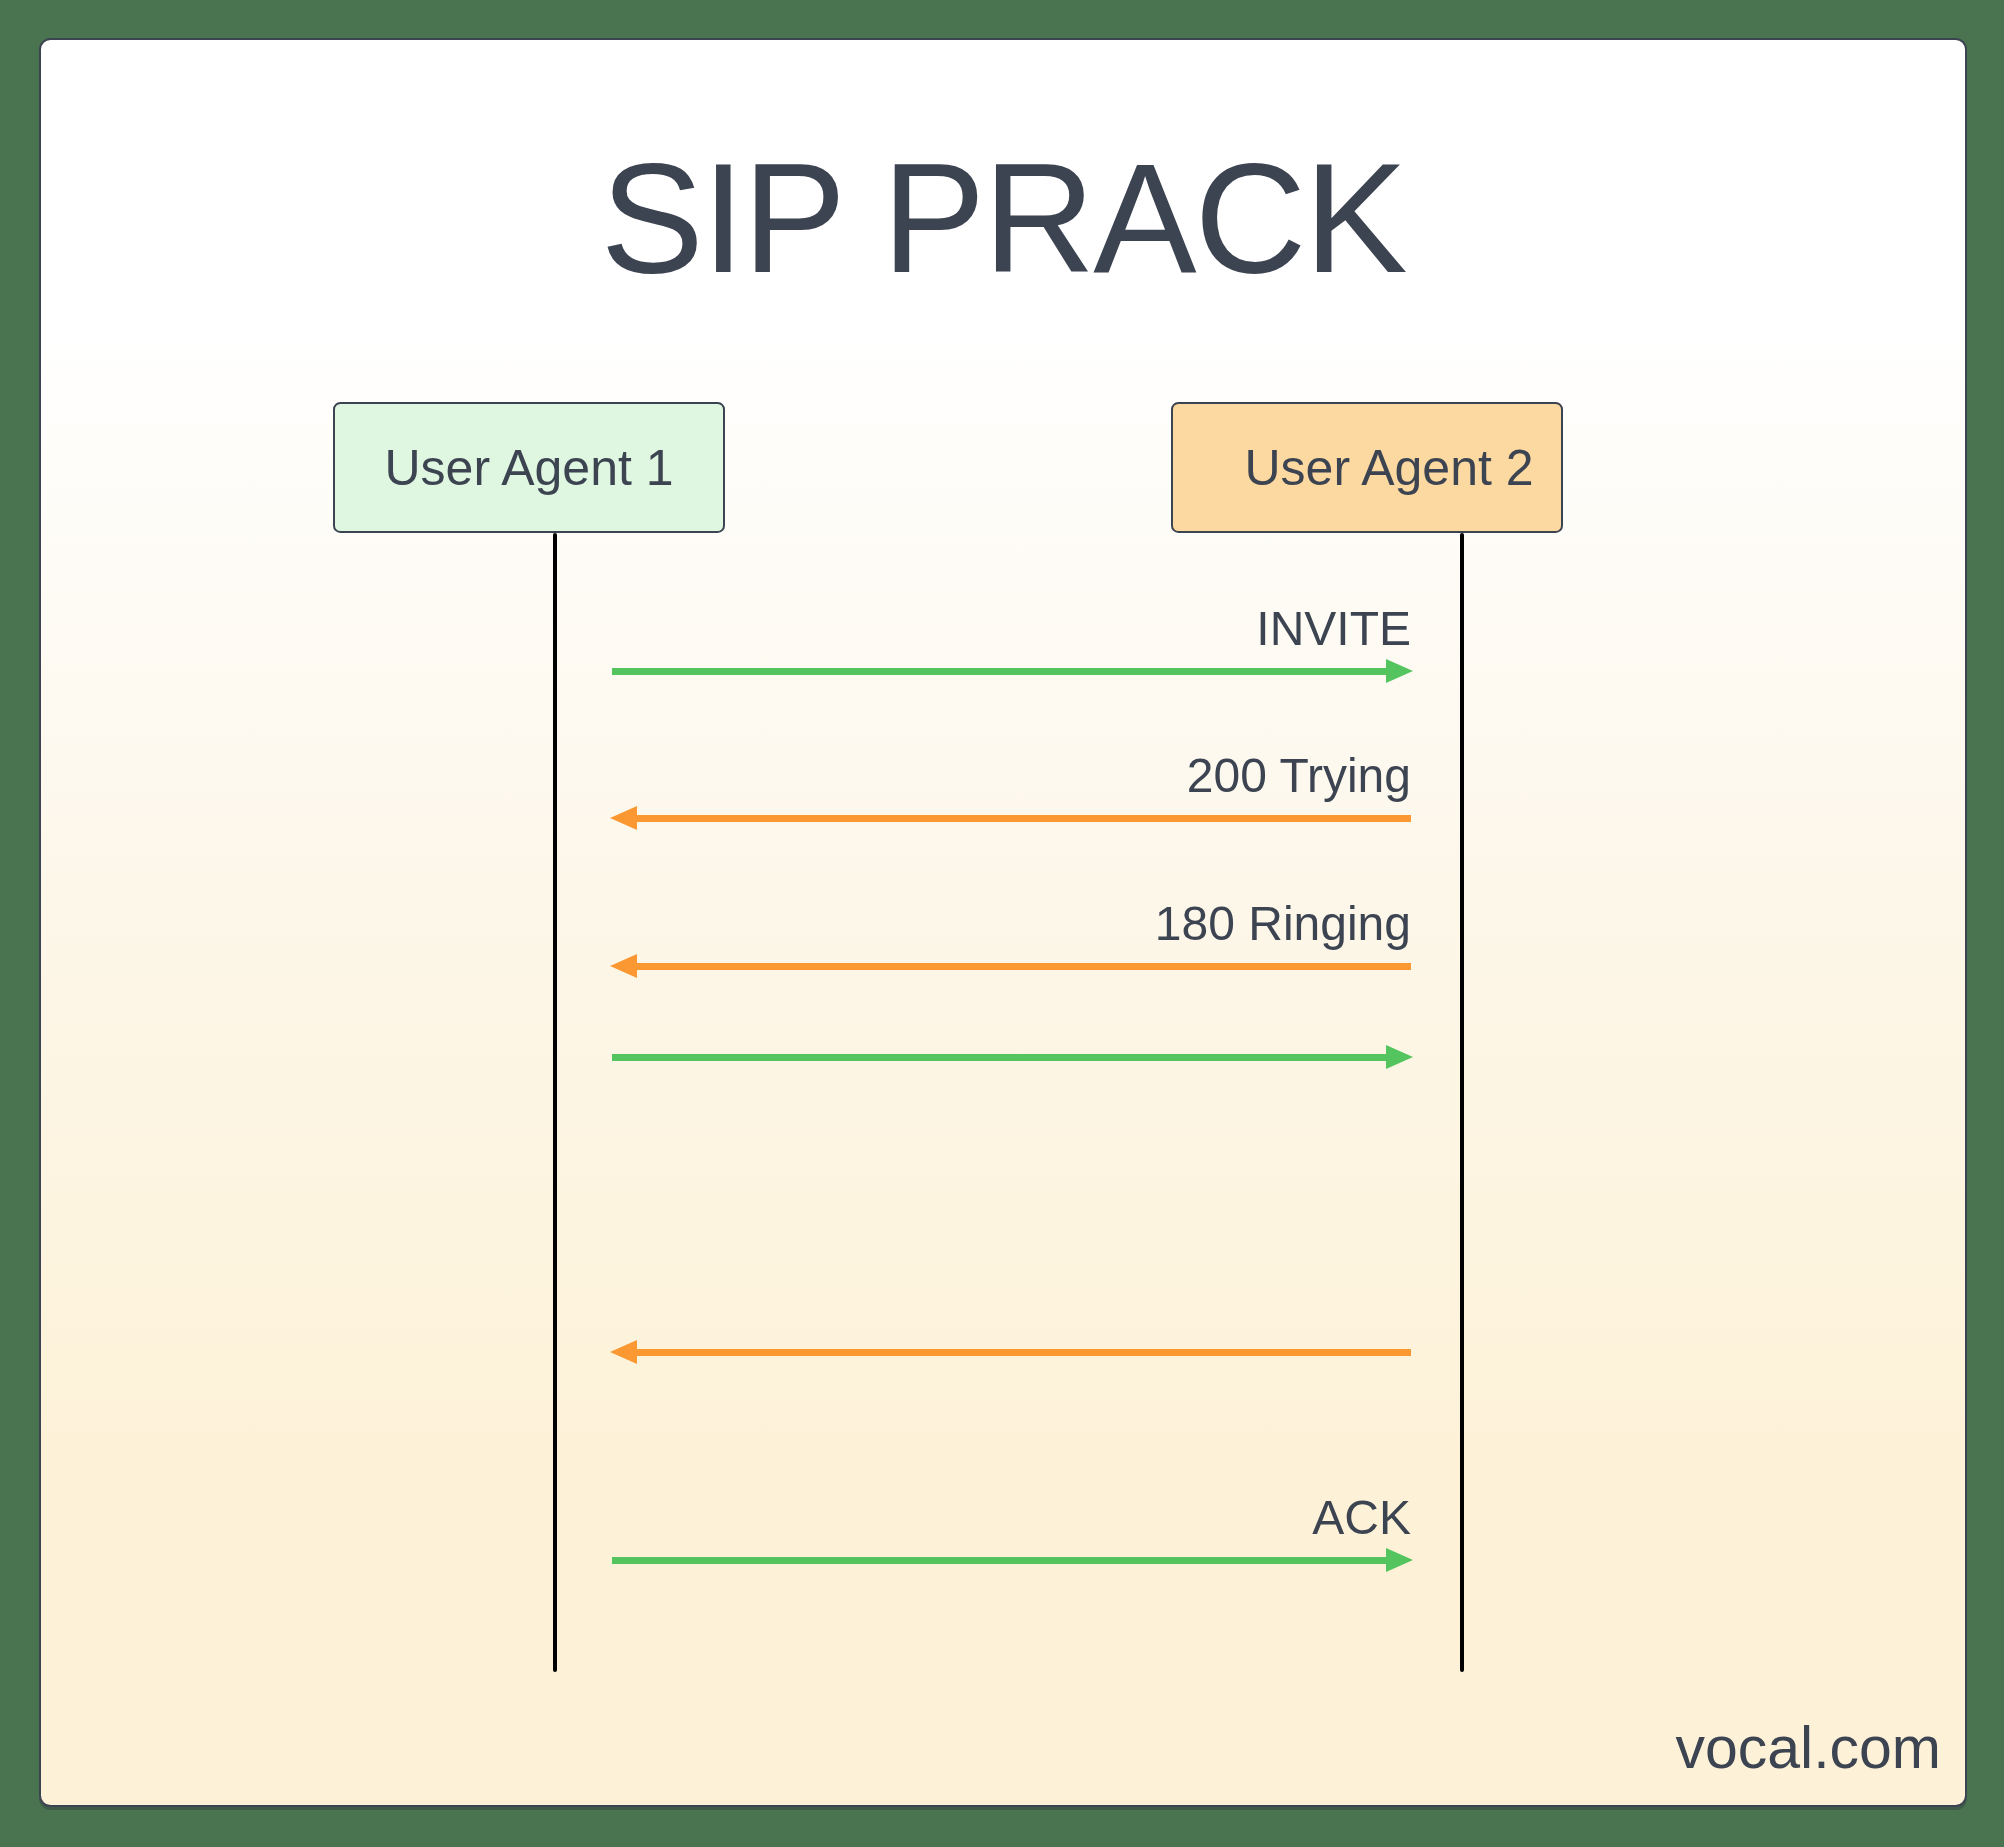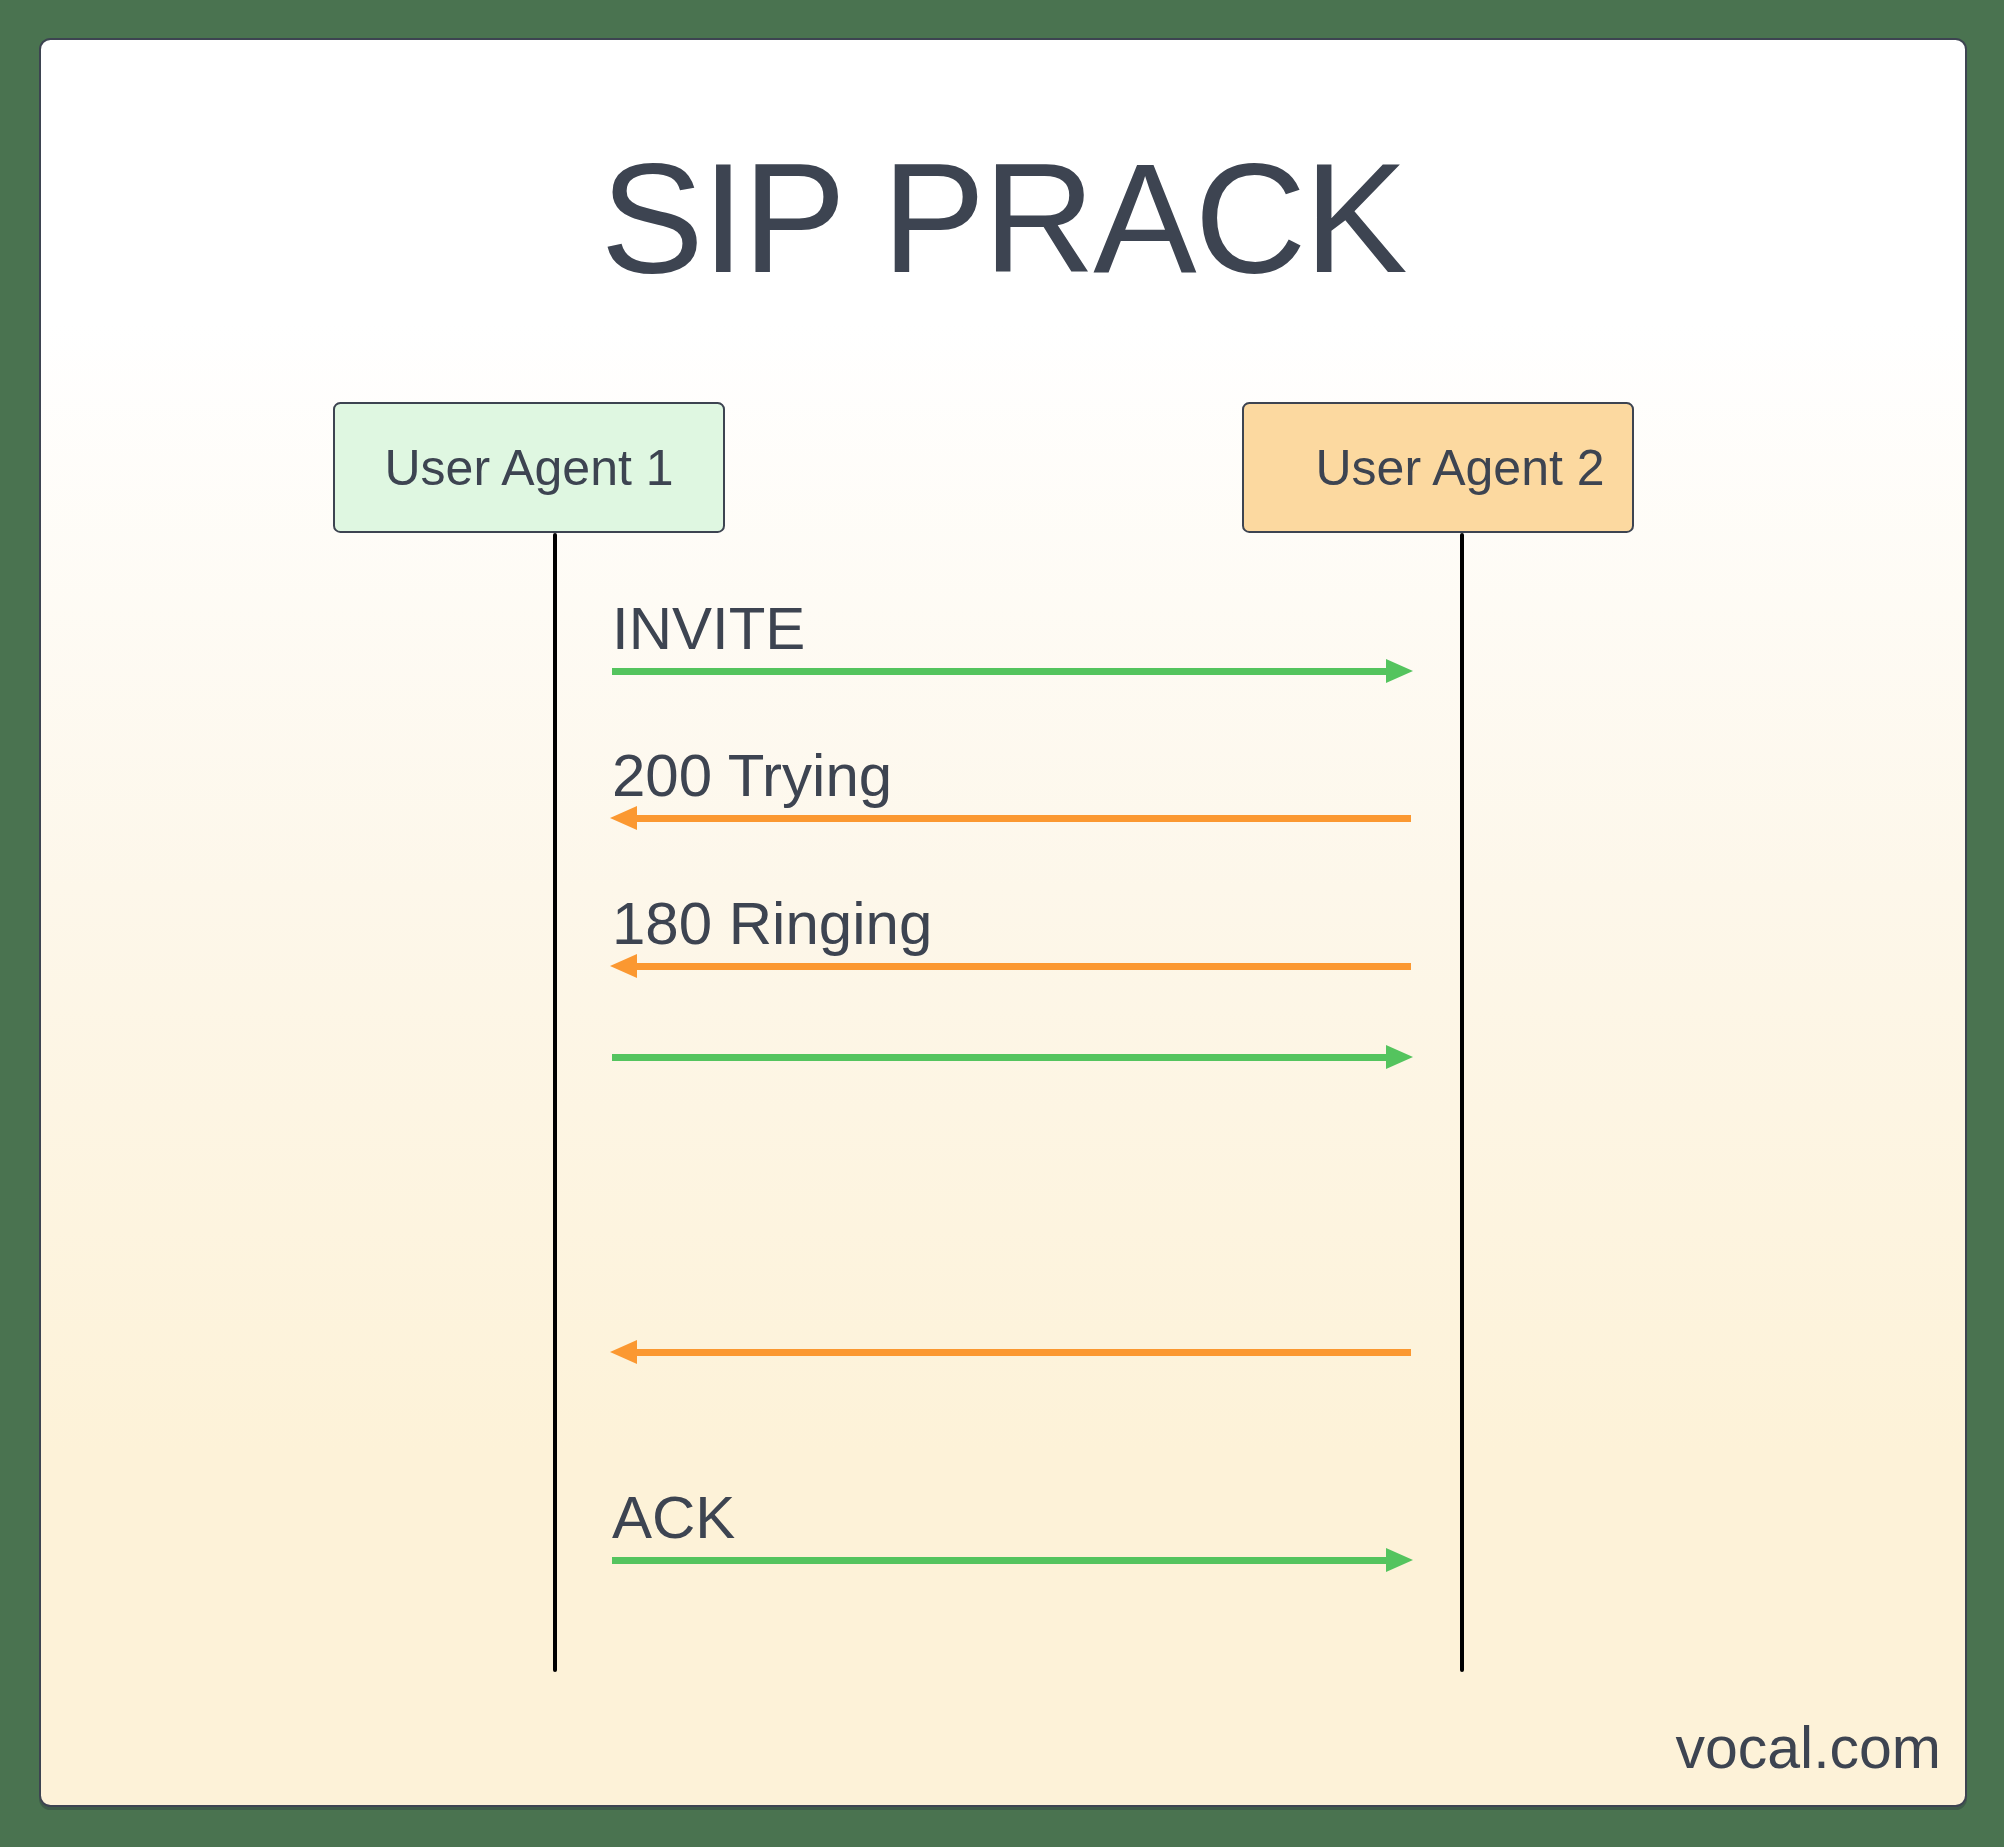--- a/index.html
+++ b/index.html
@@ -34,40 +34,40 @@
     top:362px;
     width:392px;height:131px;
     border:2.1px solid #3d4451;
     border-radius:7.3px;
     box-sizing:border-box;
     display:flex;align-items:center;justify-content:center;
     font-size:50px;
     color:#3d4451;
   }
   .actor.a1{left:292px;}
-  .actor.a2{left:1201px;padding-left:44px;}
+  .actor.a2{left:1130px;padding-left:44px;}
   .lifeline{
     position:absolute;
     top:493px;
     width:3.7px;height:1139px;
     background:#000000;
     border-radius:2.1px;
   }
   .lifeline.l1{left:512px;}
   .lifeline.l2{left:1419px;}
   .msg{
     position:absolute;
     left:571px;
     width:799px;
   }
   .msg-label{
     height:60px;
     line-height:60px;
-    text-align:left;
-    font-size:60px;
+    text-align:right;
+    font-size:48px;
     color:#3d4451;
     white-space:nowrap;
   }
   .msg-arrow{
     position:relative;
     height:24px;
   }
   .shaft{
     position:absolute;
     top:9px;height:6.8px;

